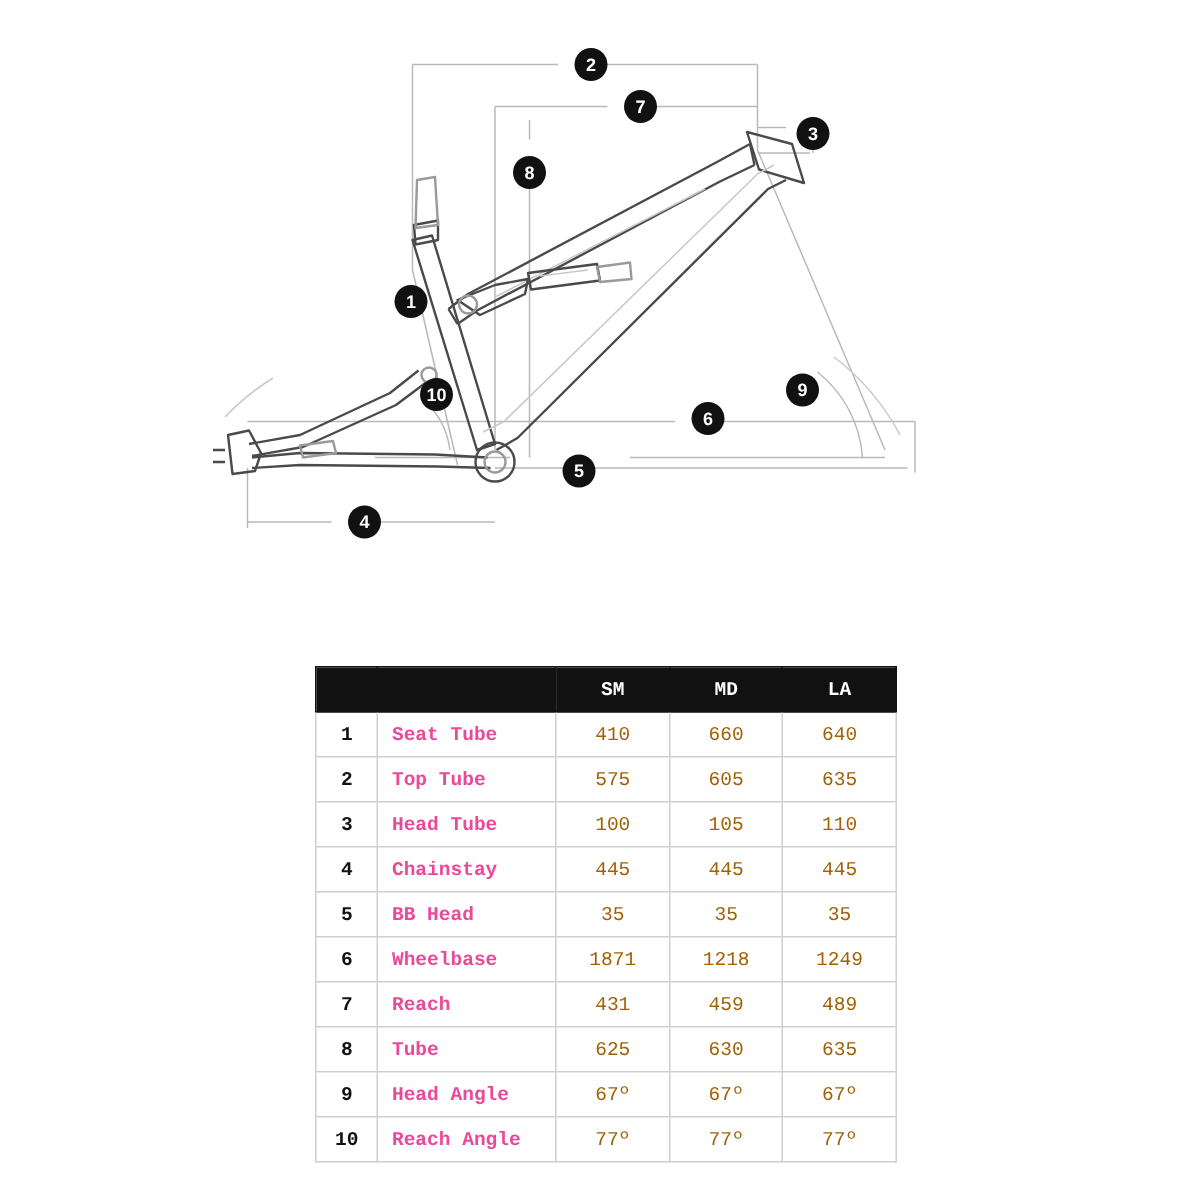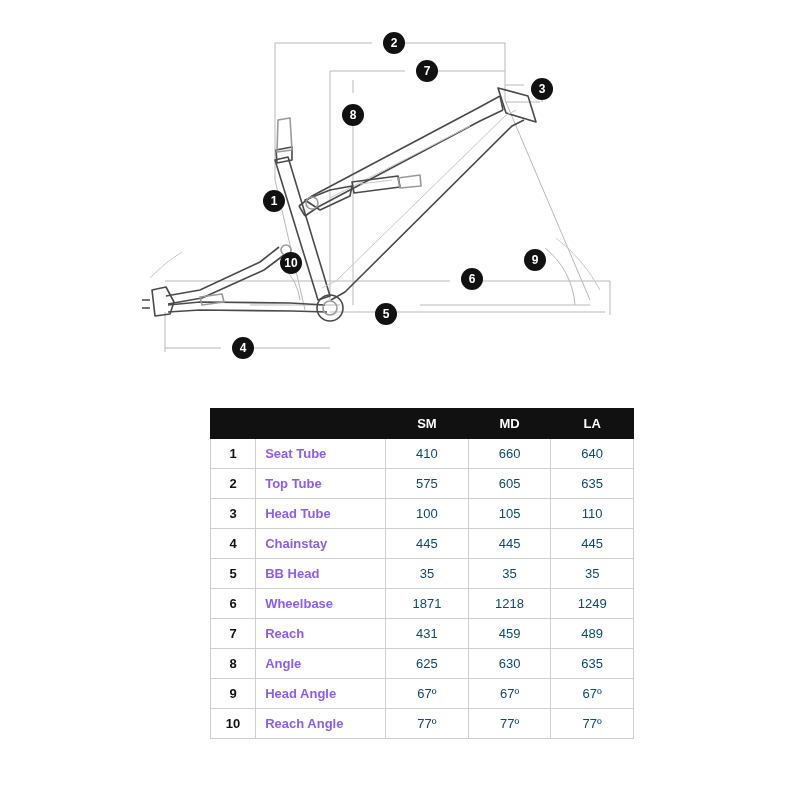--- a/index.html
+++ b/index.html
@@ -42,22 +42,23 @@
   }
 
   #table-wrap {
     position: absolute;
     left: 210px;
     top: 408px;
     width: 380px;
   }
   table.geo {
     border-collapse: collapse;
-    width: 424px;
-    font-family: Liberation Sans, sans-serif;
+    width: 388px;
+    font-family: Liberation Mono, monospace;
+    margin-top: 36px;
   }
   table.geo th, table.geo td {
     border: 1px solid #cfcfcf;
     height: 29px;
     padding: 0;
     font-size: 13px;
   }
   table.geo thead th {
     background: #111111;
     color: #ffffff;
@@ -69,26 +70,26 @@
     width: 40px;
     text-align: center;
     font-weight: bold;
     color: #111111;
   }
   .col-name {
     width: 108px;
     text-align: left;
     padding-left: 9px !important;
     font-weight: bold;
-    color: #8b5cf6;
+    color: #ec4899;
   }
   .col-val {
     width: 74px;
     text-align: center;
-    color: #0c4a6e;
+    color: #a16207;
   }
 </style>
 </head>
 <body>
 
 <div id="diagram-area">
   <svg width="800" height="390" viewBox="0 0 800 390">
     <g fill="none" stroke="#b9b9b9" stroke-width="1">
 
       <line x1="275" y1="43" x2="372" y2="43"></line>
@@ -245,21 +246,21 @@
       </tr>
       <tr>
         <td class="col-num">7</td>
         <td class="col-name">Reach</td>
         <td class="col-val">431</td>
         <td class="col-val">459</td>
         <td class="col-val">489</td>
       </tr>
       <tr>
         <td class="col-num">8</td>
-        <td class="col-name">Angle</td>
+        <td class="col-name">Tube</td>
         <td class="col-val">625</td>
         <td class="col-val">630</td>
         <td class="col-val">635</td>
       </tr>
       <tr>
         <td class="col-num">9</td>
         <td class="col-name">Head Angle</td>
         <td class="col-val">67º</td>
         <td class="col-val">67º</td>
         <td class="col-val">67º</td>

